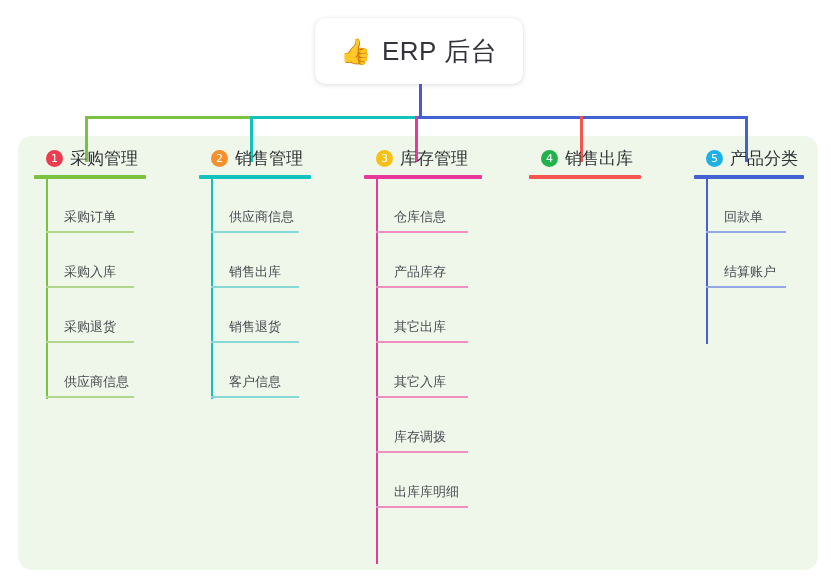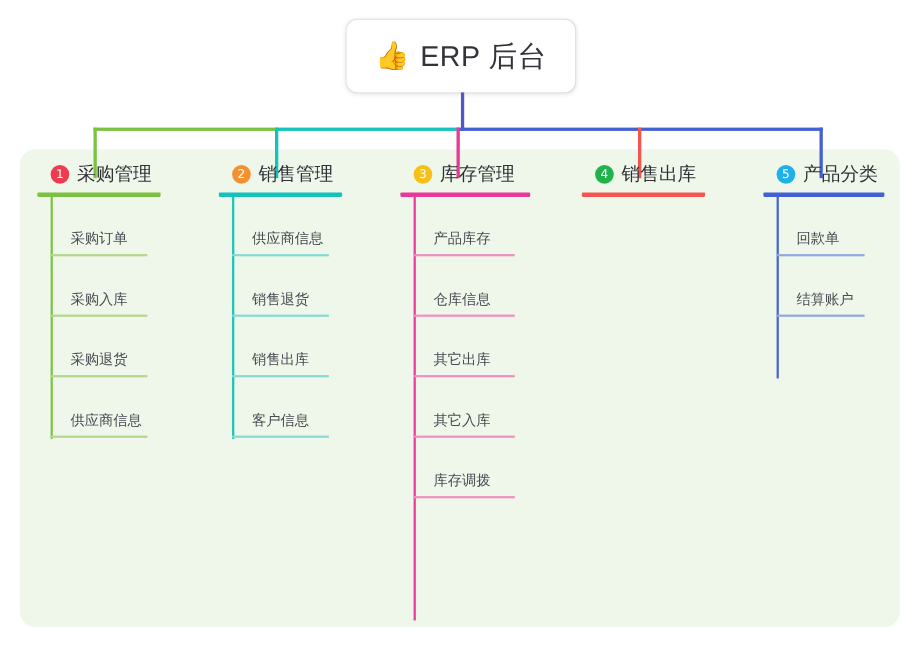--- a/index.html
+++ b/index.html
@@ -186,59 +186,63 @@
           <span class="branch-title">销售管理</span>
         </div>
         <div class="head-rule" style="background: rgb(18, 194, 187); width: 112px;"></div>
         <div class="items">
           <div class="spine" style="background: rgb(18, 194, 187); height: 220px;"></div>
           <div class="leaf">
             <span class="leaf-label">供应商信息</span>
             <div class="leaf-rule" style="background: rgb(134, 217, 212); width: 88px;"></div>
           </div>
           <div class="leaf">
+            <span class="leaf-label">销售出库</span>
+            <div class="leaf-rule" style="background: rgb(134, 217, 212); width: 88px;"></div>
+          </div>
+          <div class="leaf">
             <span class="leaf-label">销售退货</span>
-            <div class="leaf-rule" style="background: rgb(134, 217, 212); width: 88px;"></div>
-          </div>
-          <div class="leaf">
-            <span class="leaf-label">销售出库</span>
             <div class="leaf-rule" style="background: rgb(134, 217, 212); width: 88px;"></div>
           </div>
           <div class="leaf">
             <span class="leaf-label">客户信息</span>
             <div class="leaf-rule" style="background: rgb(134, 217, 212); width: 88px;"></div>
           </div>
         </div>
       </div>
       <div class="branch" style="left: 364px;">
         <div class="branch-head">
           <span class="badge" style="background: rgb(247, 192, 22);">3</span>
           <span class="branch-title">库存管理</span>
         </div>
         <div class="head-rule" style="background: rgb(232, 57, 155); width: 118px;"></div>
         <div class="items">
           <div class="spine" style="background: rgb(232, 57, 155); height: 385px;"></div>
           <div class="leaf">
+            <span class="leaf-label">仓库信息</span>
+            <div class="leaf-rule" style="background: rgb(239, 142, 193); width: 92px;"></div>
+          </div>
+          <div class="leaf">
             <span class="leaf-label">产品库存</span>
             <div class="leaf-rule" style="background: rgb(239, 142, 193); width: 92px;"></div>
           </div>
           <div class="leaf">
-            <span class="leaf-label">仓库信息</span>
-            <div class="leaf-rule" style="background: rgb(239, 142, 193); width: 92px;"></div>
-          </div>
-          <div class="leaf">
             <span class="leaf-label">其它出库</span>
             <div class="leaf-rule" style="background: rgb(239, 142, 193); width: 92px;"></div>
           </div>
           <div class="leaf">
             <span class="leaf-label">其它入库</span>
             <div class="leaf-rule" style="background: rgb(239, 142, 193); width: 92px;"></div>
           </div>
           <div class="leaf">
             <span class="leaf-label">库存调拨</span>
+            <div class="leaf-rule" style="background: rgb(239, 142, 193); width: 92px;"></div>
+          </div>
+          <div class="leaf">
+            <span class="leaf-label">出库库明细</span>
             <div class="leaf-rule" style="background: rgb(239, 142, 193); width: 92px;"></div>
           </div>
         </div>
       </div>
       <div class="branch" style="left: 529px;">
         <div class="branch-head">
           <span class="badge" style="background: rgb(34, 178, 76);">4</span>
           <span class="branch-title">销售出库</span>
         </div>
         <div class="head-rule" style="background: rgb(244, 86, 79); width: 112px;"></div>

